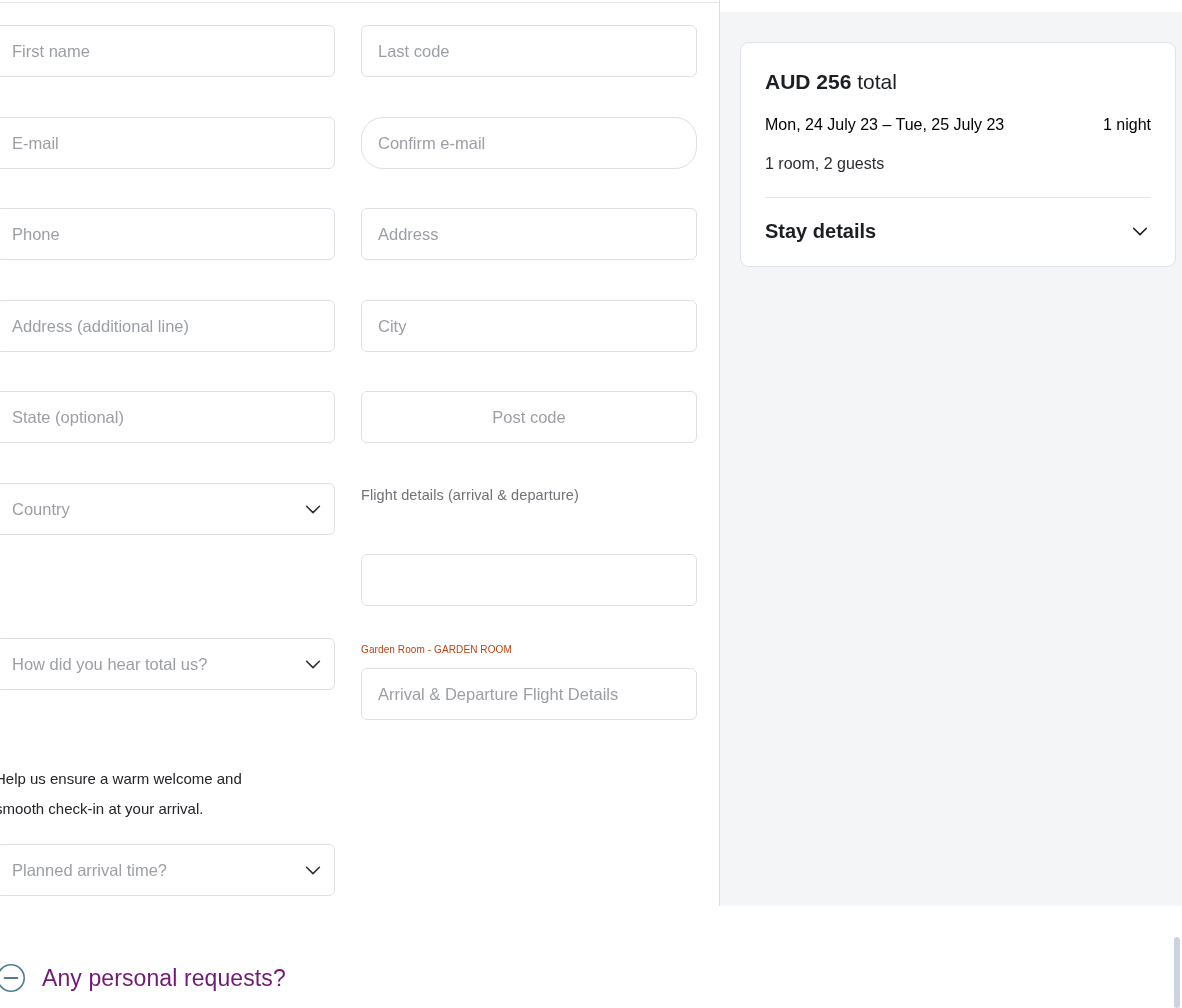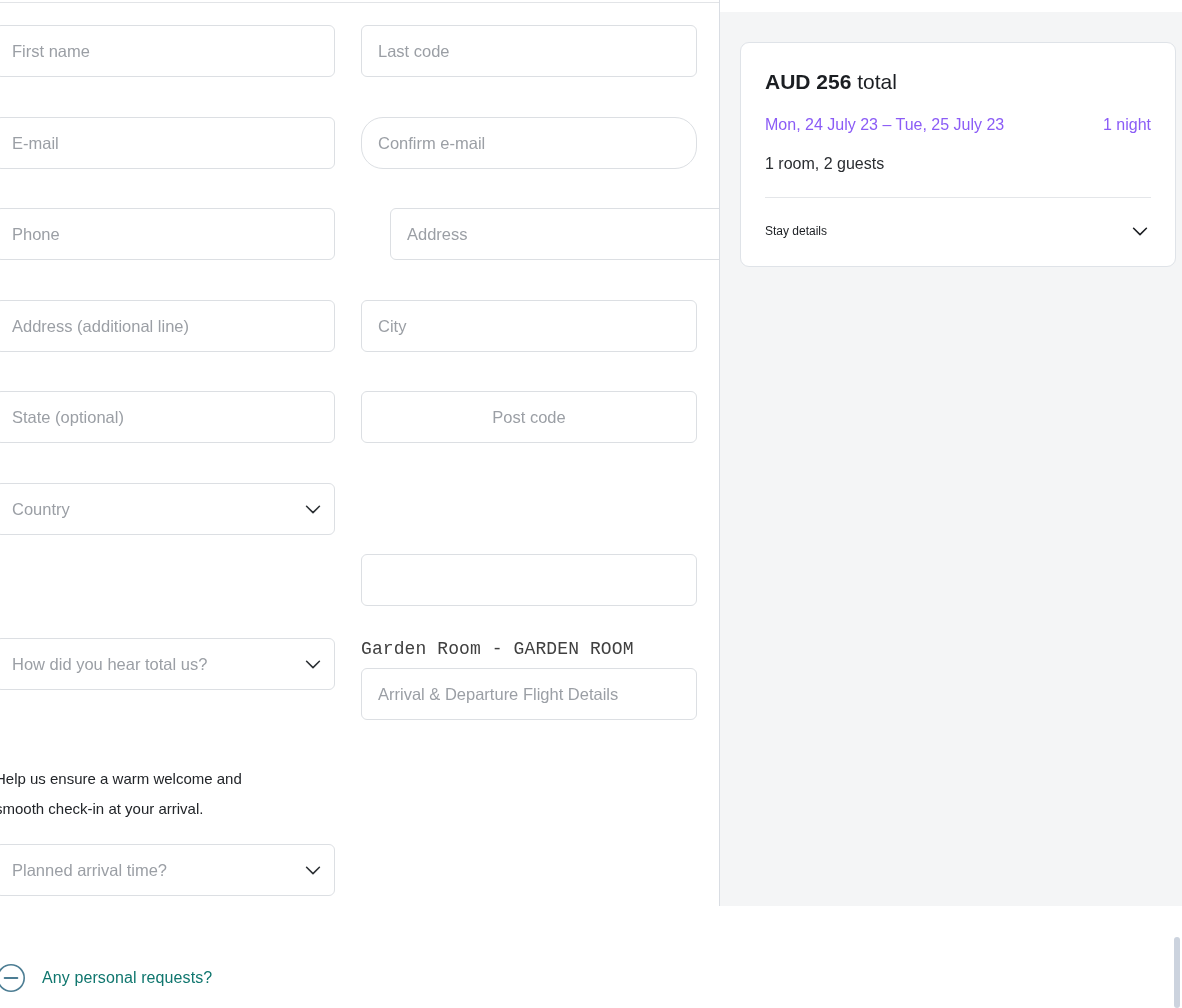--- a/index.html
+++ b/index.html
@@ -88,21 +88,21 @@
   .col-b { left: 361px; width: 336px; }
 
   
   .flabel {
     position: absolute;
     font-size: 14.5px;
     line-height: 23px;
     color: #6e7379;
     letter-spacing: 0.1px;
   }
-  .flabel.dark { color: #404040; font-size: 18px; font-family: Liberation Mono, monospace; }
+  .flabel.dark { color: #c2410c; font-size: 10px; }
 
   
   .helper-text {
     position: absolute;
     left: -5px;
     top: 764px;
     width: 300px;
     font-size: 15px;
     line-height: 30px;
     color: #222529;
@@ -119,22 +119,22 @@
     cursor: pointer;
   }
   .accordion .circle-minus {
     width: 30px;
     height: 30px;
     flex: 0 0 30px;
     display: block;
   }
   .accordion .circle-minus svg { display: block; }
   .accordion .acc-text {
-    font-size: 16px;
-    color: #0f766e;
+    font-size: 23px;
+    color: #701a75;
     letter-spacing: 0.1px;
     white-space: nowrap;
     text-align: right;
   }
 
   
   .summary-region {
     position: absolute;
     left: 720px;
     top: 12px;
@@ -161,21 +161,21 @@
     margin-bottom: 23px;
   }
   .total-line .amount { font-weight: bold; }
   .total-line .word { font-weight: normal; }
 
   .stay-row {
     display: flex;
     justify-content: space-between;
     align-items: baseline;
     font-size: 16px;
-    color: #8b5cf6;
+    color: #000000;
     line-height: 1;
     margin-bottom: 23px;
   }
   .stay-row .dates { white-space: nowrap; }
   .stay-row .nights { white-space: nowrap; }
 
   .occupancy {
     font-size: 16px;
     color: #2a2d31;
     line-height: 1;
@@ -188,22 +188,22 @@
     margin: 0 0 22px 0;
   }
 
   .stay-details-row {
     display: flex;
     justify-content: space-between;
     align-items: center;
     cursor: pointer;
   }
   .stay-details-row .sd-label {
-    font-size: 12px;
-    font-weight: normal;
+    font-size: 20px;
+    font-weight: bold;
     color: #1b1e22;
     line-height: 1;
   }
 
   
   .scroll-track {
     position: absolute;
     left: 1172px;
     top: 937px;
     width: 10px;
@@ -249,21 +249,21 @@
     <div class="field col-a" style="top:117px;">
       <span class="ph">E-mail</span>
     </div>
     <div class="field col-b" style="top:117px;border-radius:22px;">
       <span class="ph">Confirm e-mail</span>
     </div>
 
     <div class="field col-a" style="top:208px;">
       <span class="ph">Phone</span>
     </div>
-    <div class="field col-b" style="top:208px;margin-left:29px;">
+    <div class="field col-b" style="top:208px;">
       <span class="ph">Address</span>
     </div>
 
     <div class="field col-a" style="top:300px;">
       <span class="ph">Address (additional line)</span>
     </div>
     <div class="field col-b" style="top:300px;">
       <span class="ph">City</span>
     </div>
 
@@ -276,20 +276,21 @@
 
     <div class="field dropdown col-a" style="top:483px;">
       <span class="ph">Country</span>
       <span class="chev">
         <svg viewBox="0 0 24 24" fill="none" stroke="#2b2f33" stroke-width="1.7" stroke-linecap="round" stroke-linejoin="round">
             <polyline points="5,9 12,16 19,9"></polyline>
           </svg>
       </span>
     </div>
 
+    <div class="flabel" style="left:361px; top:484px; width:330px;">Flight details (arrival &amp; departure)</div>
 
     <div class="field col-b" style="top:554px; height:52px;">
       <span class="ph"></span>
     </div>
 
     <div class="field dropdown col-a" style="top:638px;">
       <span class="ph">How did you hear total us?</span>
       <span class="chev">
         <svg viewBox="0 0 24 24" fill="none" stroke="#2b2f33" stroke-width="1.7" stroke-linecap="round" stroke-linejoin="round">
             <polyline points="5,9 12,16 19,9"></polyline>

